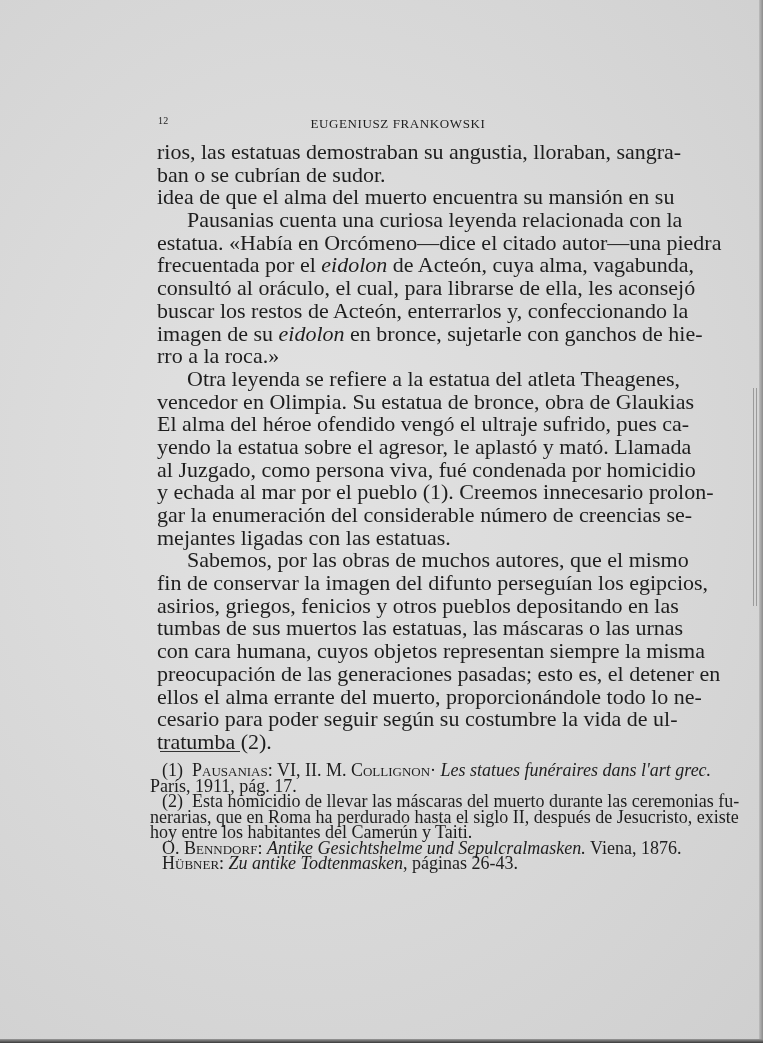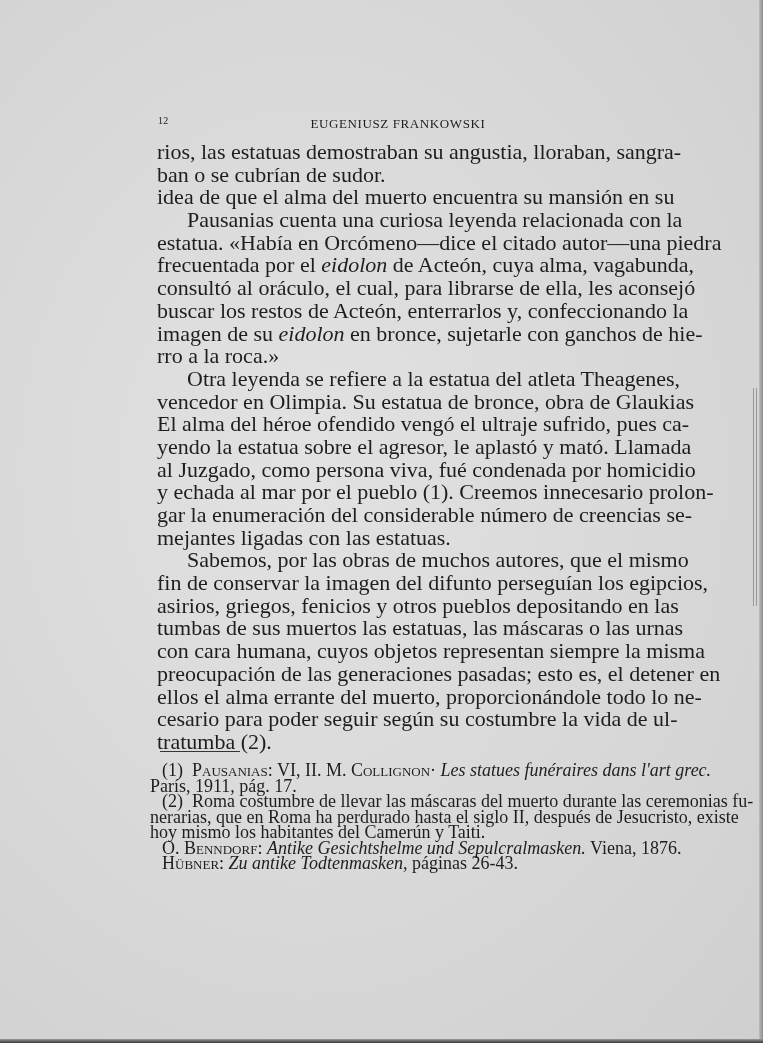--- a/index.html
+++ b/index.html
@@ -98,19 +98,19 @@
     <div class="line">ellos el alma errante del muerto, proporcionándole todo lo ne-</div>
     <div class="line">cesario para poder seguir según su costumbre la vida de ul-</div>
     <div class="line last">tratumba (2).</div>
   </div>
 
   <div class="rule"></div>
 
   <div class="notes">
     <div class="note-line indent"><span>(1)</span>&nbsp; <span class="sc">Pausanias</span><span>: VI, II. M. </span><span class="sc">Collignon</span><span>· </span><em>Les statues funéraires dans l'art grec.</em></div>
     <div class="note-line last">París, 1911, pág. 17.</div>
-    <div class="note-line indent"><span>(2)</span>&nbsp; <span>Roma costumbre de llevar las máscaras del muerto durante las ceremonias fu-</span></div>
+    <div class="note-line indent"><span>(2)</span>&nbsp; <span>Esta homicidio de llevar las máscaras del muerto durante las ceremonias fu-</span></div>
     <div class="note-line">nerarias, que en Roma ha perdurado hasta el siglo II, después de Jesucristo, existe</div>
-    <div class="note-line last">hoy mismo los habitantes del Camerún y Taiti.</div>
+    <div class="note-line last">hoy entre los habitantes del Camerún y Taiti.</div>
     <div class="note-line indent last"><span class="sc">O. Benndorf</span><span>: </span><em>Antike Gesichtshelme und Sepulcralmasken.</em><span> Viena, 1876.</span></div>
     <div class="note-line indent last"><span class="sc">Hübner</span><span>: </span><em>Zu antike Todtenmasken</em><span>, páginas 26-43.</span></div>
   </div>
 </div>
 
 </body></html>

